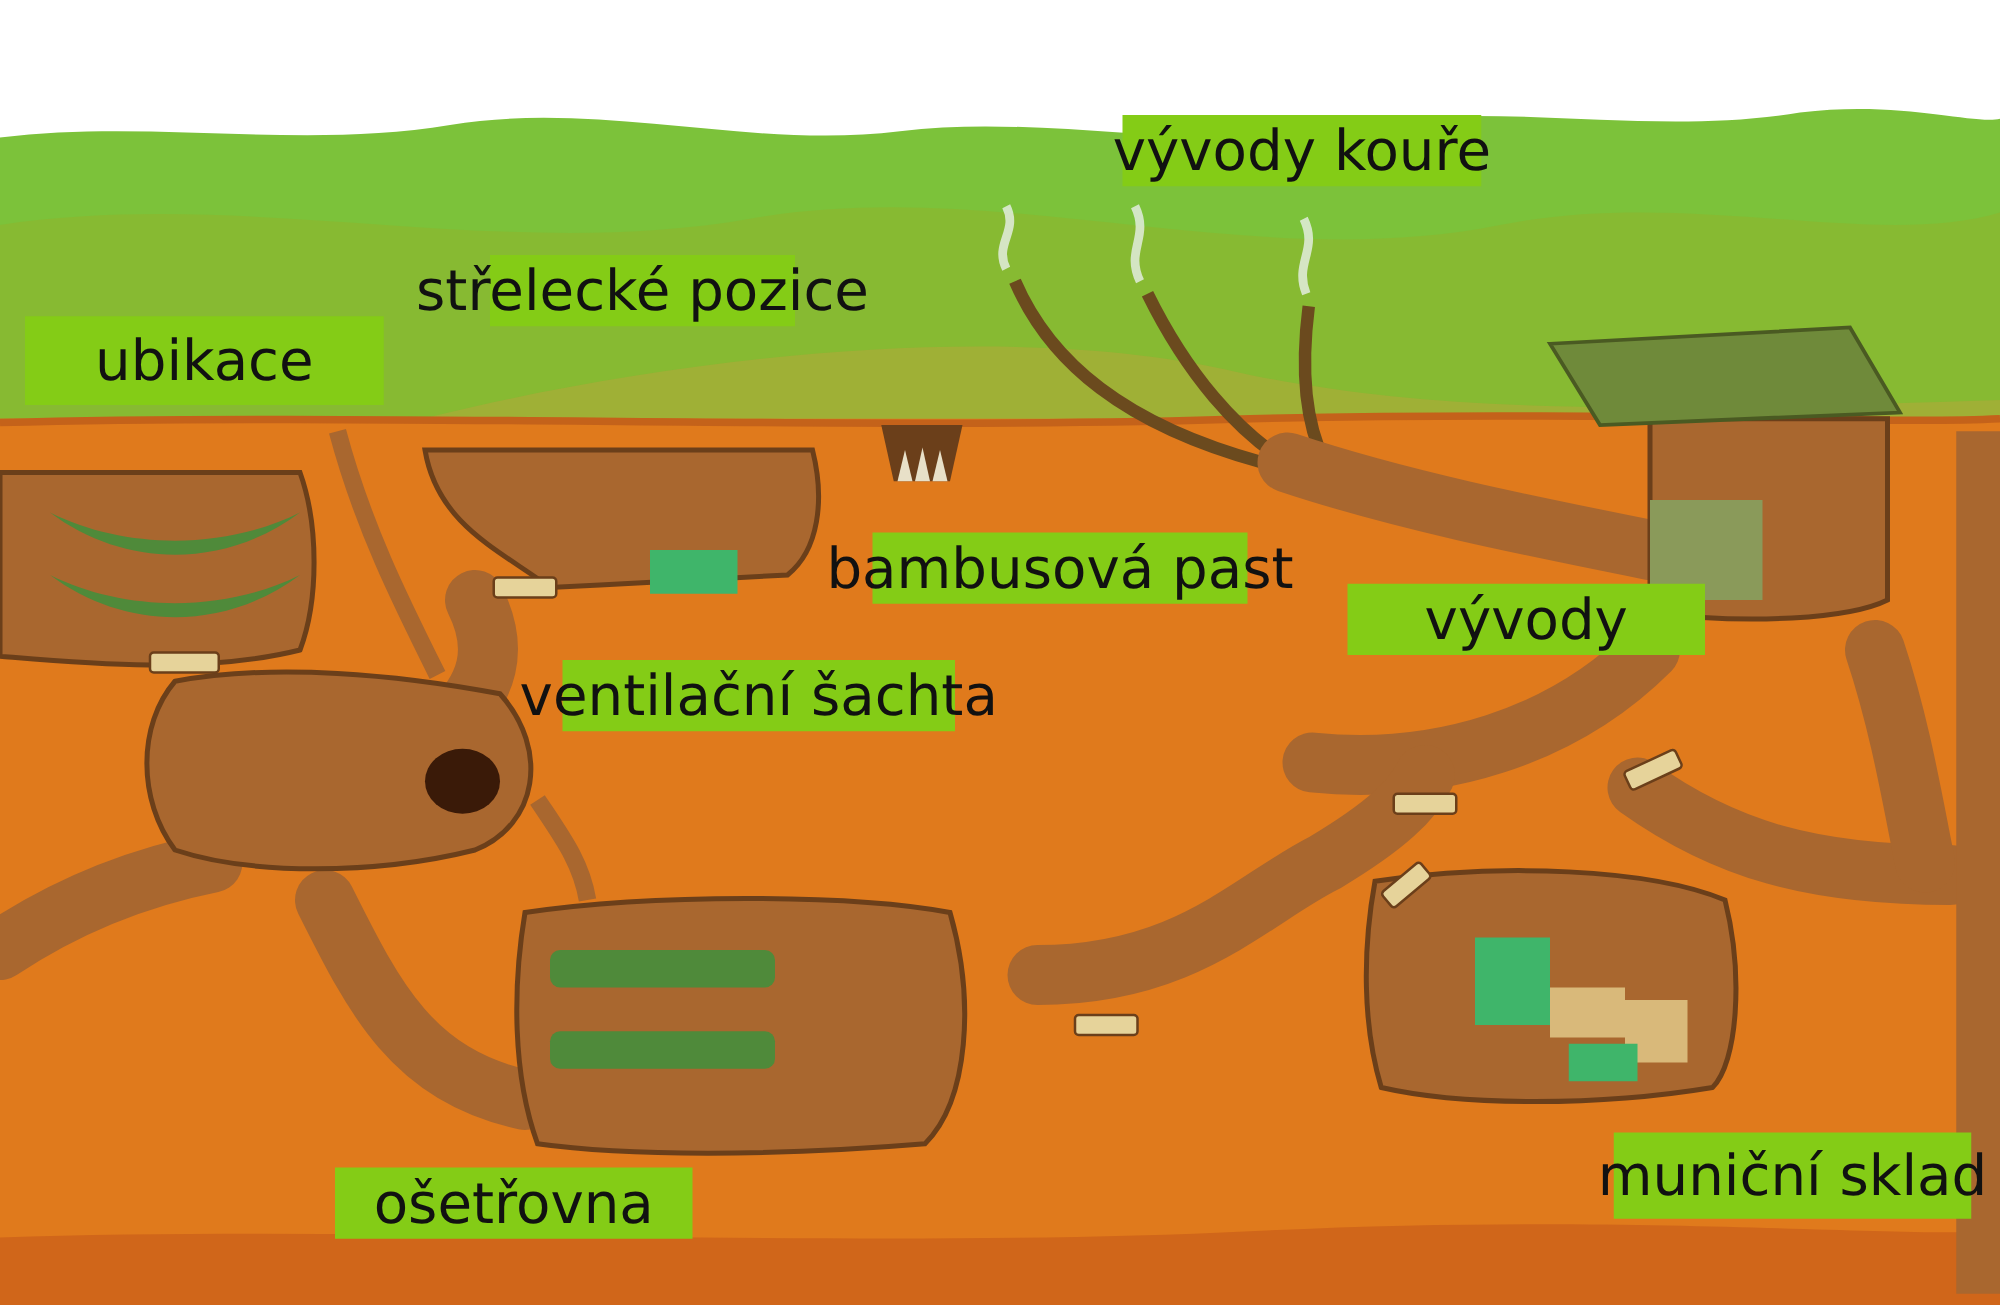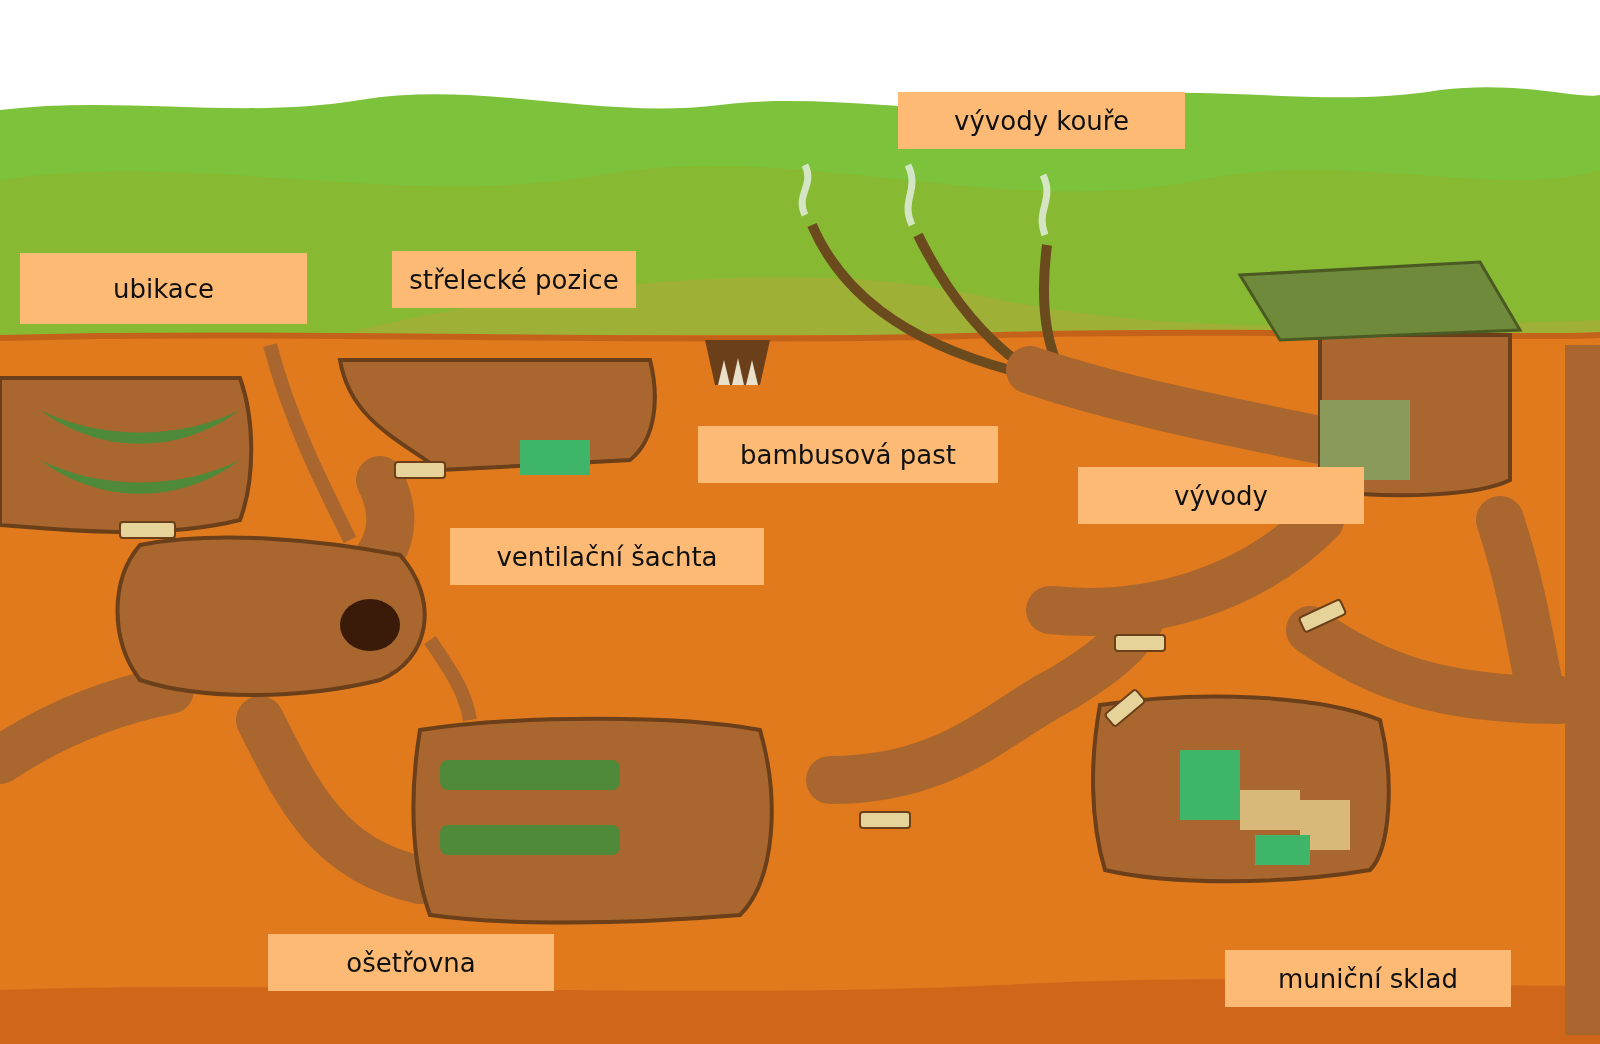--- a/index.html
+++ b/index.html
@@ -1,23 +1,23 @@
 <!DOCTYPE html>
 <html><head>
 <meta charset="utf-8">
 <style>
   html, body { margin: 0; padding: 0; background: #ffffff; }
   body { width: 1600px; height: 1044px; position: relative; overflow: hidden; font-family: "DejaVu Sans", sans-serif; }
   #scene { position: absolute; left: 0; top: 0; width: 1600px; height: 1044px; }
   .label {
     position: absolute;
-    background: #fdba74;
+    background: #84cc16;
     color: #111111;
     font-family: "DejaVu Sans", sans-serif;
-    font-size: 26px;
+    font-size: 45px;
     line-height: 1;
     display: flex;
     align-items: center;
     justify-content: center;
     box-sizing: border-box;
     white-space: nowrap;
   }
 </style>
 </head>
 <body>
@@ -98,19 +98,19 @@
     <rect x="395" y="462" width="50" height="16" rx="3"></rect>
     <rect x="120" y="522" width="55" height="16" rx="3"></rect>
     <rect x="860" y="812" width="50" height="16" rx="3"></rect>
     <rect x="1115" y="635" width="50" height="16" rx="3"></rect>
     <rect x="1300" y="608" width="45" height="16" rx="3" transform="rotate(-25 1322 616)"></rect>
     <rect x="1105" y="700" width="40" height="16" rx="3" transform="rotate(-40 1125 708)"></rect>
   </g>
 </svg>
 
 <div class="label" style="left:20px; top:253px; width:287px; height:71px;">ubikace</div>
-<div class="label" style="left:392px; top:204px; width:244px; height:57px;margin-top:47px;">střelecké pozice</div>
+<div class="label" style="left:392px; top:204px; width:244px; height:57px;">střelecké pozice</div>
 <div class="label" style="left:898px; top:92px; width:287px; height:57px;">vývody kouře</div>
 <div class="label" style="left:698px; top:426px; width:300px; height:57px;">bambusová past</div>
 <div class="label" style="left:1078px; top:467px; width:286px; height:57px;">vývody</div>
 <div class="label" style="left:450px; top:528px; width:314px; height:57px;">ventilační šachta</div>
 <div class="label" style="left:268px; top:934px; width:286px; height:57px;">ošetřovna</div>
-<div class="label" style="left:1225px; top:906px; width:286px; height:57px;margin-top:44px;">muniční sklad</div>
+<div class="label" style="left:1291px; top:906px; width:286px; height:69px;">muniční sklad</div>
 
 </body></html>

